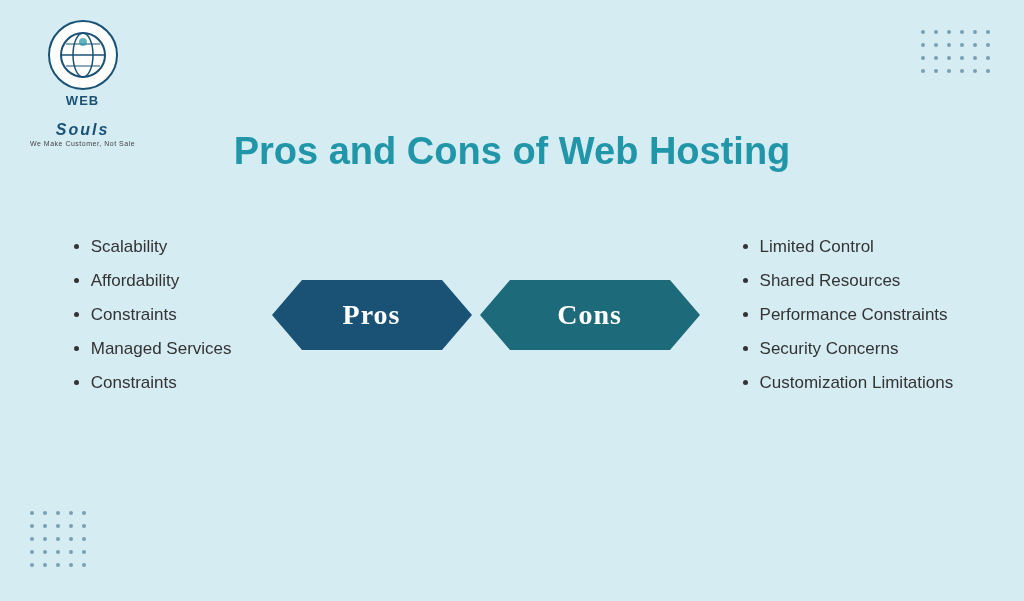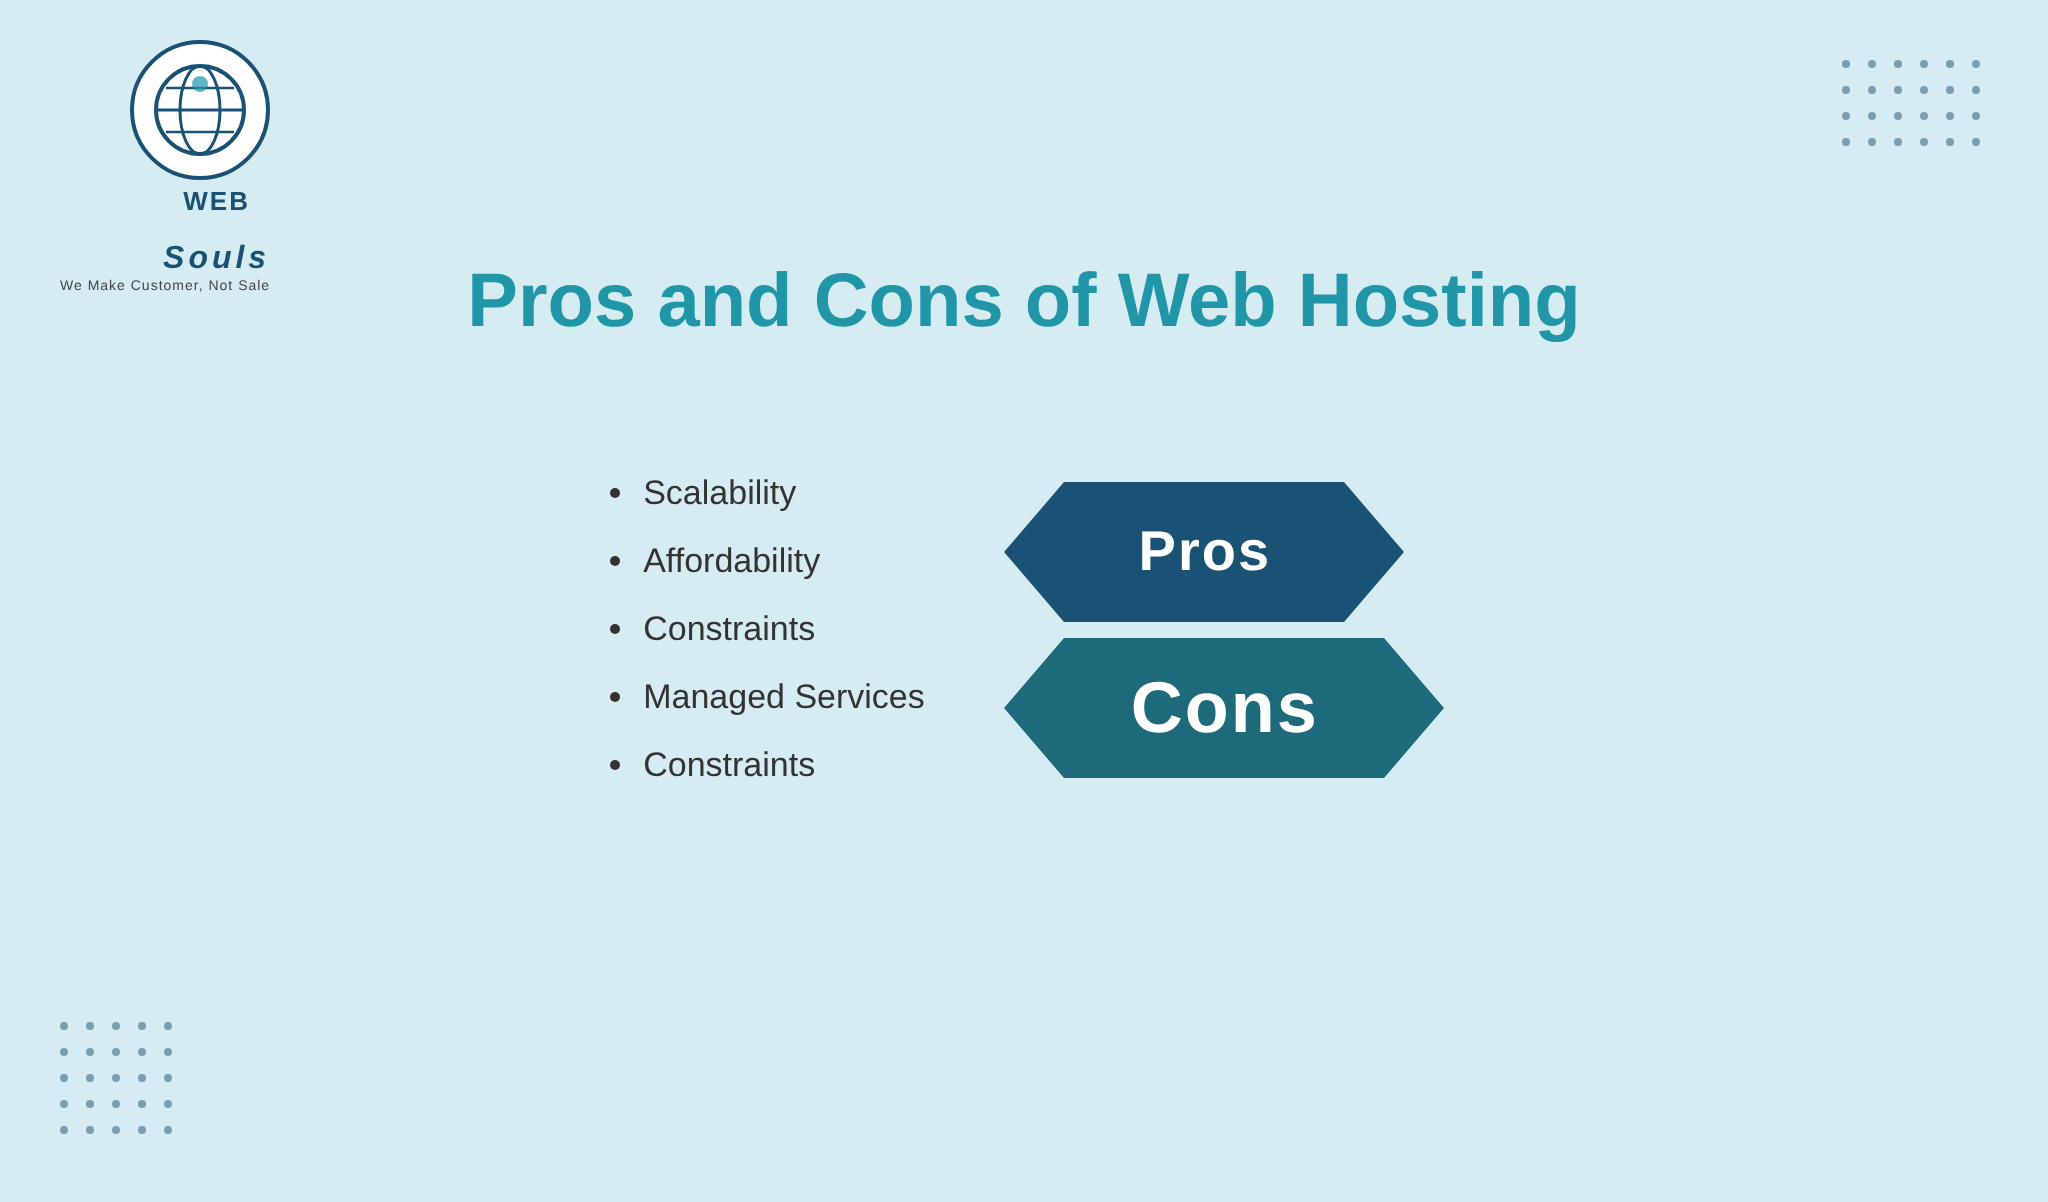--- a/index.html
+++ b/index.html
@@ -12,21 +12,21 @@
       position: relative;
     }
 
     
     .logo-area {
       position: absolute;
       top: 20px;
       left: 30px;
       display: flex;
       flex-direction: column;
-      align-items: flex-end;
+      align-items: center;
     }
     .logo-circle {
       width: 70px;
       height: 70px;
       border: 2.5px solid #1a5276;
       border-radius: 50%;
       display: flex;
       align-items: center;
       justify-content: center;
       background: white;
@@ -170,21 +170,21 @@
     .cons-label {
       position: absolute;
       left: 0;
       right: 0;
       top: 0;
       bottom: 0;
       display: flex;
       align-items: center;
       justify-content: center;
       color: white;
-      font-size: 36px;
+      font-size: 28px;
       font-weight: 700;
       letter-spacing: 1px;
     }
 
     
     .cons-list {
       list-style: disc;
       padding-left: 20px;
       font-size: 17px;
       color: #222;
@@ -196,22 +196,23 @@
     }
 
     .arrows-and-lists {
       display: flex;
       align-items: center;
       justify-content: center;
     }
 
     .middle-section {
       display: flex;
-      flex-direction: column;
+      flex-direction: row;
       gap: 8px;
+      font-family: Liberation Serif, serif;
     }
   </style>
 </head>
 <body>
 
 <div class="logo-area">
   <div class="logo-circle">
     <svg class="logo-globe" viewBox="0 0 50 50">
       <circle cx="25" cy="25" r="22" fill="none" stroke="#1a5276" stroke-width="2"></circle>
       <ellipse cx="25" cy="25" rx="10" ry="22" fill="none" stroke="#1a5276" stroke-width="1.5"></ellipse>
@@ -313,15 +314,22 @@
       <div class="cons-shape">
         <svg viewBox="0 0 220 70">
 
           <polygon points="30,0 190,0 220,35 190,70 30,70 0,35" fill="#1d6a7a"></polygon>
         </svg>
         <div class="cons-label">Cons</div>
       </div>
 
     </div>
 
+    <ul class="cons-list">
+      <li>Limited Control</li>
+      <li>Shared Resources</li>
+      <li>Performance Constraints</li>
+      <li>Security Concerns</li>
+      <li>Customization Limitations</li>
+    </ul>
 
   </div>
 </div>
 
 </body></html>

